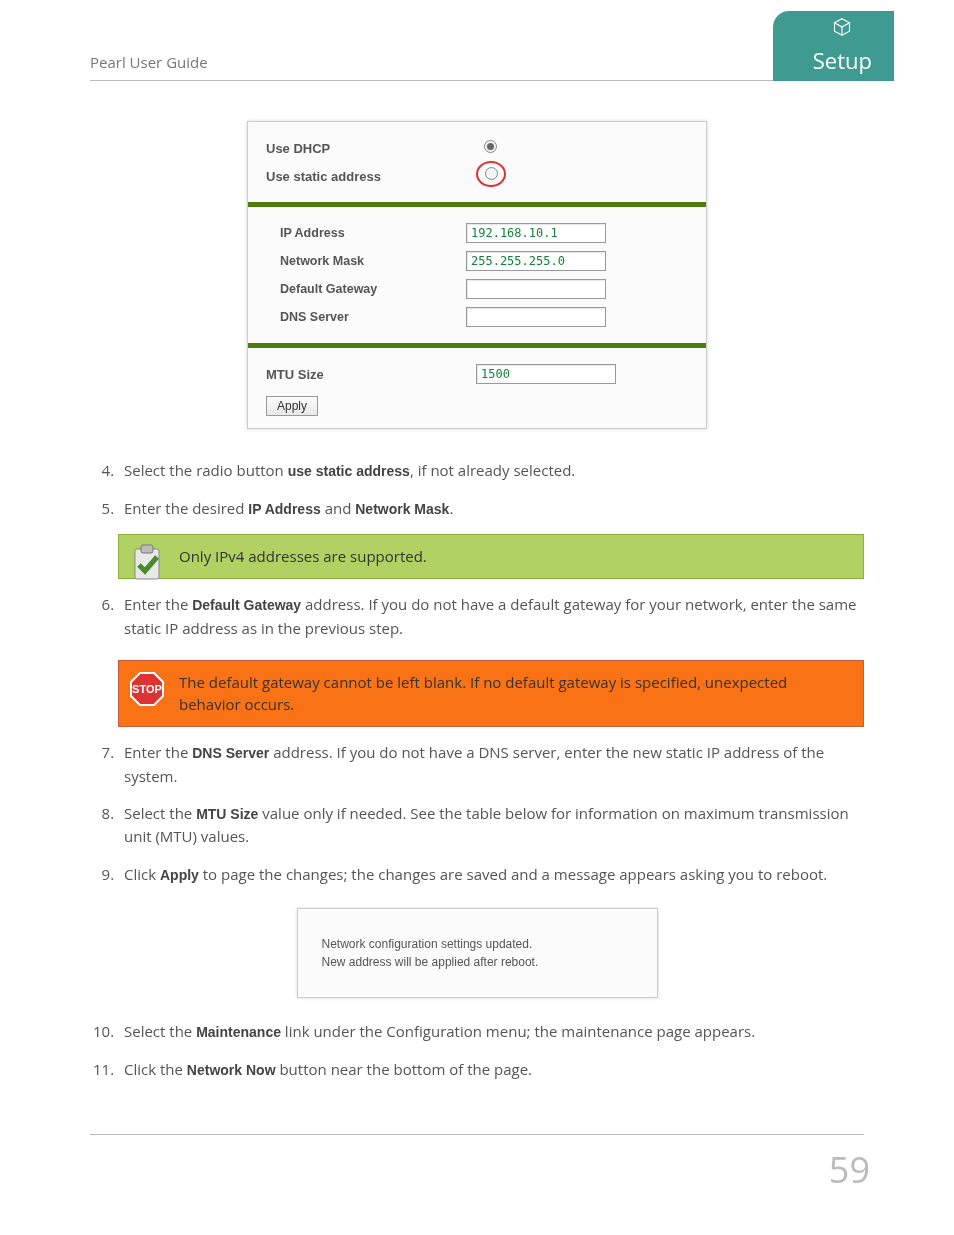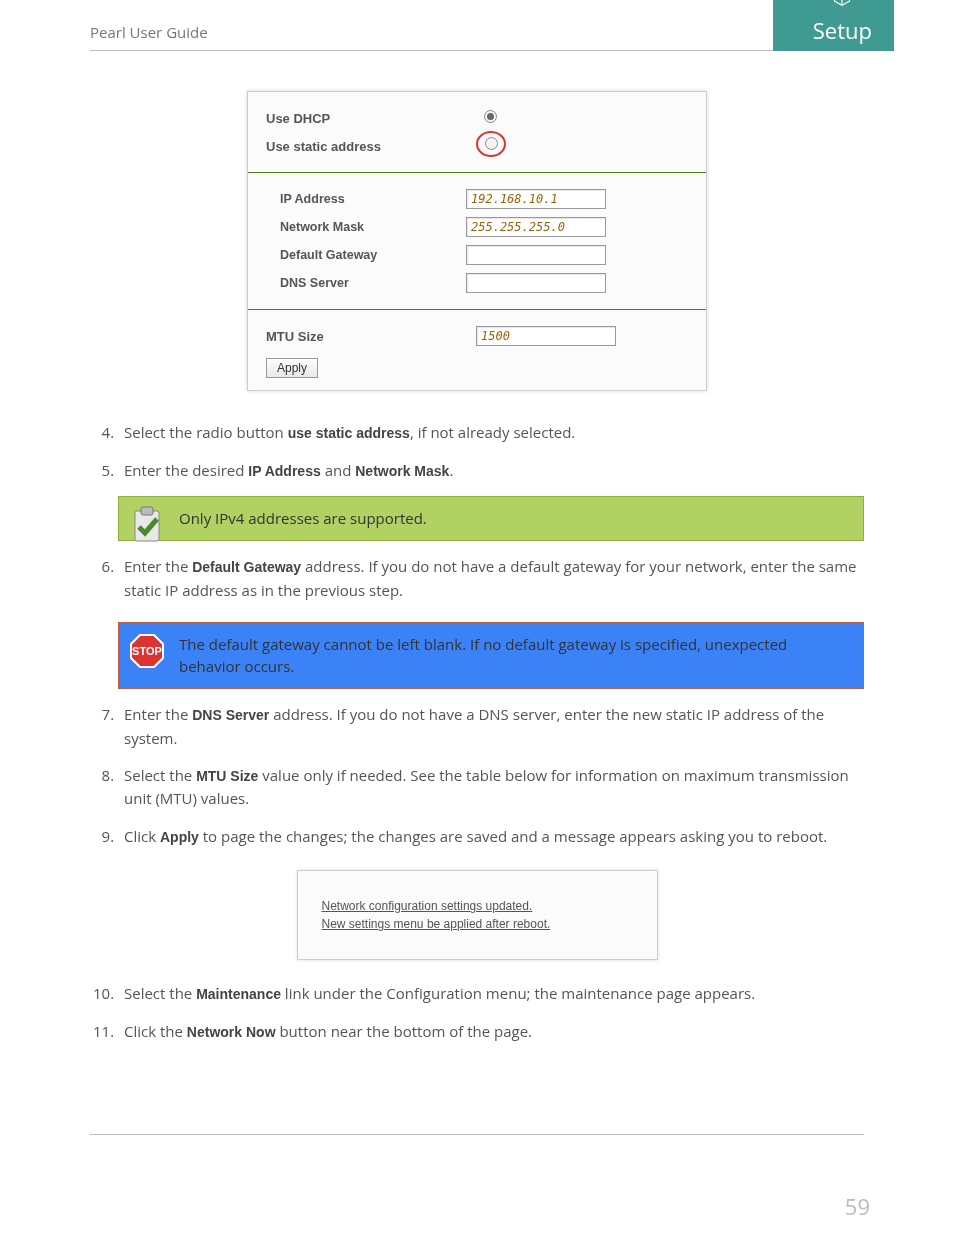--- a/index.html
+++ b/index.html
@@ -5,21 +5,21 @@
   * { box-sizing: border-box; }
   body {
     margin: 0;
     padding: 0;
     background: #fff;
     font-family: "Open Sans", "Segoe UI", Arial, sans-serif;
     color: #444;
     width: 954px;
   }
   .page {
-    padding: 22px 90px 30px 90px;
+    padding: 52px 90px 30px 90px;
     position: relative;
     min-height: 1235px;
   }
   .header-row {
     display: flex;
     align-items: flex-end;
     border-bottom: 1px solid #bbb;
     padding-bottom: 8px;
     position: relative;
   }
@@ -54,21 +54,21 @@
   .net-panel {
     width: 460px;
     margin: 40px auto 30px auto;
     border: 1px solid #ccc;
     box-shadow: 0 0 4px rgba(0,0,0,0.15);
     background: #fbfbfb;
     font-family: Verdana, Geneva, sans-serif;
   }
   .np-section {
     padding: 12px 18px;
-    border-bottom: 1px solid #4d7c0f;
+    border-bottom: 5px solid #4d7c0f;
   }
   .np-section:last-child { border-bottom: none; }
   .np-row {
     display: flex;
     align-items: center;
     min-height: 28px;
   }
   .np-label {
     width: 210px;
     font-weight: bold;
@@ -111,22 +111,21 @@
   }
   .np-input {
     font-family: Verdana, monospace;
     font-size: 12px;
     width: 140px;
     height: 20px;
     border: 1px solid #999;
     box-shadow: inset 1px 1px 1px rgba(0,0,0,0.1);
     padding: 1px 4px;
     background: #fff;
-    color: #a16207;
-    font-style: italic;
+    color: #15803d;
   }
   .np-btn {
     font-size: 12px;
     padding: 2px 10px;
     background: linear-gradient(#fdfdfd,#e8e8e8);
     border: 1px solid #999;
     color: #333;
     cursor: pointer;
     margin-top: 8px;
   }
@@ -153,49 +152,48 @@
   .callout .callout-icon {
     position: absolute;
     left: 8px; top: 8px;
     width: 40px; height: 40px;
   }
   .callout.tip {
     background: #b1d162;
     border: 1px solid #8bb03c;
   }
   .callout.warn {
-    background: #3b82f6;
+    background: #f97316;
     border: 1px solid #c95c3f;
     margin-top: 20px;
   }
   .clipboard-icon rect.board { fill: #e8e8e8; stroke: #888; }
   .clipboard-icon rect.clip { fill: #bbb; stroke: #777; }
   .clipboard-icon polyline { stroke: #4a8a2a; stroke-width: 5; fill: none; }
   .stop-icon polygon { fill: #d33; stroke: #fff; stroke-width: 2; }
   .stop-icon text { fill: #fff; font: bold 11px Arial; text-anchor: middle; }
 
   .msg-box {
     width: 361px;
     margin: 22px auto;
     border: 1px solid #ccc;
     box-shadow: 0 0 3px rgba(0,0,0,0.15);
     padding: 26px 24px;
     font-family: Verdana, sans-serif;
     font-size: 12px;
     color: #555;
     background: #fbfbfb;
     line-height: 1.5;
-    text-decoration: underline;
   }
 
   .page-number {
     position: absolute;
-    bottom: 14px;
+    bottom: 41px;
     right: 84px;
-    font-size: 22px;
+    font-size: 36px;
     color: #bbb;
     margin-left: 46px;
   }
   .footer-line {
     position: absolute;
     bottom: 100px;
     left: 90px;
     right: 90px;
     border-top: 1px solid #bbb;
     height: 0;
@@ -298,21 +296,21 @@
     <li>
       <span>Select the </span><span class="bv">MTU Size</span><span> value only if needed. See the table below for information on maximum transmission unit (MTU) values.</span>
     </li>
     <li>
       <span>Click </span><span class="bv">Apply</span><span> to page the changes; the changes are saved and a message appears asking you to reboot.</span>
     </li>
   </ol>
 
   <div class="msg-box">
     <div>Network configuration settings updated.</div>
-    <div>New settings menu be applied after reboot.</div>
+    <div>New address will be applied after reboot.</div>
   </div>
 
   <ol class="steps" start="10">
     <li>
       <span>Select the </span><span class="bv">Maintenance</span><span> link under the Configuration menu; the maintenance page appears.</span>
     </li>
     <li>
       <span>Click the </span><span class="bv">Network Now</span><span> button near the bottom of the page.</span>
     </li>
   </ol>

